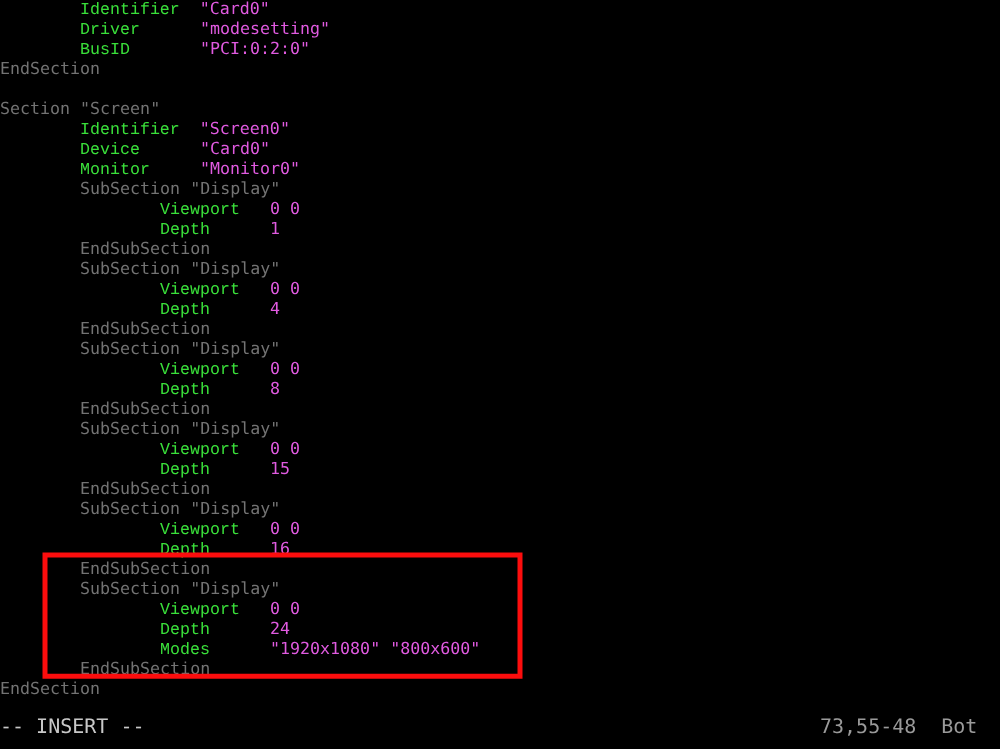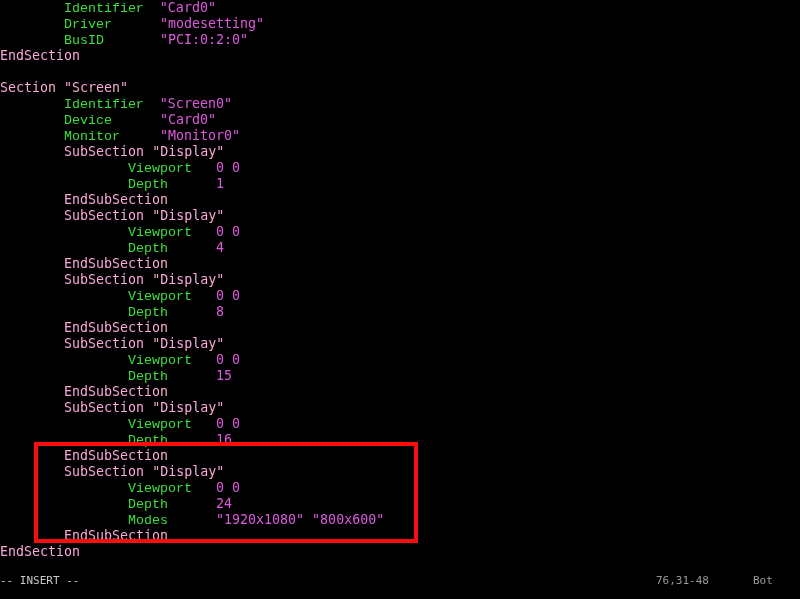--- a/index.html
+++ b/index.html
@@ -36,21 +36,21 @@
   }
 
   .line {
     height: 16px;
     line-height: 16px;
     white-space: pre;
     font-size: 13.3px;
   }
 
   
-  .kw   { color: #f9a8d4; }  
+  .kw   { color: #737373; }  
   .opt  { color: #3ae03a; font-family: Liberation Mono, monospace; }  
   .val  { color: #e05ae0; }  
   .plain{ color: #c8c8c8; }
 
   
   #highlight-box {
     position: absolute;
     left: 34px;
     top: 442px;
     width: 384px;
@@ -60,21 +60,21 @@
     pointer-events: none;
   }
 
   
   #status-line {
     position: absolute;
     left: 0;
     top: 572px;
     width: 800px;
     height: 18px;
-    font-size: 11px;
+    font-size: 16px;
     line-height: 18px;
     white-space: pre;
     color: #c8c8c8;
   }
   #status-line .mode {
     position: absolute;
     left: 0px;
     top: 0;
   }
   #status-line .ruler {
@@ -94,17 +94,17 @@
 <body>
 
 <div id="terminal">
 
   <div id="buffer"><div class="line"><span class="plain">        </span><span class="opt">Identifier</span><span class="plain">  </span><span class="val">"Card0"</span></div><div class="line"><span class="plain">        </span><span class="opt">Driver</span><span class="plain">      </span><span class="val">"modesetting"</span></div><div class="line"><span class="plain">        </span><span class="opt">BusID</span><span class="plain">       </span><span class="val">"PCI:0:2:0"</span></div><div class="line"><span class="kw">EndSection</span></div><div class="line">&nbsp;</div><div class="line"><span class="kw">Section</span><span class="plain"> </span><span class="kw">"Screen"</span></div><div class="line"><span class="plain">        </span><span class="opt">Identifier</span><span class="plain">  </span><span class="val">"Screen0"</span></div><div class="line"><span class="plain">        </span><span class="opt">Device</span><span class="plain">      </span><span class="val">"Card0"</span></div><div class="line"><span class="plain">        </span><span class="opt">Monitor</span><span class="plain">     </span><span class="val">"Monitor0"</span></div><div class="line"><span class="plain">        </span><span class="kw">SubSection</span><span class="plain"> </span><span class="kw">"Display"</span></div><div class="line"><span class="plain">                </span><span class="opt">Viewport</span><span class="plain">   </span><span class="val">0 0</span></div><div class="line"><span class="plain">                </span><span class="opt">Depth</span><span class="plain">      </span><span class="val">1</span></div><div class="line"><span class="plain">        </span><span class="kw">EndSubSection</span></div><div class="line"><span class="plain">        </span><span class="kw">SubSection</span><span class="plain"> </span><span class="kw">"Display"</span></div><div class="line"><span class="plain">                </span><span class="opt">Viewport</span><span class="plain">   </span><span class="val">0 0</span></div><div class="line"><span class="plain">                </span><span class="opt">Depth</span><span class="plain">      </span><span class="val">4</span></div><div class="line"><span class="plain">        </span><span class="kw">EndSubSection</span></div><div class="line"><span class="plain">        </span><span class="kw">SubSection</span><span class="plain"> </span><span class="kw">"Display"</span></div><div class="line"><span class="plain">                </span><span class="opt">Viewport</span><span class="plain">   </span><span class="val">0 0</span></div><div class="line"><span class="plain">                </span><span class="opt">Depth</span><span class="plain">      </span><span class="val">8</span></div><div class="line"><span class="plain">        </span><span class="kw">EndSubSection</span></div><div class="line"><span class="plain">        </span><span class="kw">SubSection</span><span class="plain"> </span><span class="kw">"Display"</span></div><div class="line"><span class="plain">                </span><span class="opt">Viewport</span><span class="plain">   </span><span class="val">0 0</span></div><div class="line"><span class="plain">                </span><span class="opt">Depth</span><span class="plain">      </span><span class="val">15</span></div><div class="line"><span class="plain">        </span><span class="kw">EndSubSection</span></div><div class="line"><span class="plain">        </span><span class="kw">SubSection</span><span class="plain"> </span><span class="kw">"Display"</span></div><div class="line"><span class="plain">                </span><span class="opt">Viewport</span><span class="plain">   </span><span class="val">0 0</span></div><div class="line"><span class="plain">                </span><span class="opt">Depth</span><span class="plain">      </span><span class="val">16</span></div><div class="line"><span class="plain">        </span><span class="kw">EndSubSection</span></div><div class="line"><span class="plain">        </span><span class="kw">SubSection</span><span class="plain"> </span><span class="kw">"Display"</span></div><div class="line"><span class="plain">                </span><span class="opt">Viewport</span><span class="plain">   </span><span class="val">0 0</span></div><div class="line"><span class="plain">                </span><span class="opt">Depth</span><span class="plain">      </span><span class="val">24</span></div><div class="line"><span class="plain">                </span><span class="opt">Modes</span><span class="plain">      </span><span class="val">"1920x1080" "800x600"</span></div><div class="line"><span class="plain">        </span><span class="kw">EndSubSection</span></div><div class="line"><span class="kw">EndSection</span></div></div>
 
   <div id="highlight-box"></div>
 
   <div id="status-line">
     <span class="mode">-- INSERT --</span>
-    <span class="ruler">76,31-48</span>
+    <span class="ruler">73,55-48</span>
     <span class="scrollpos">Bot</span>
   </div>
 
 </div>
 
 </body></html>

